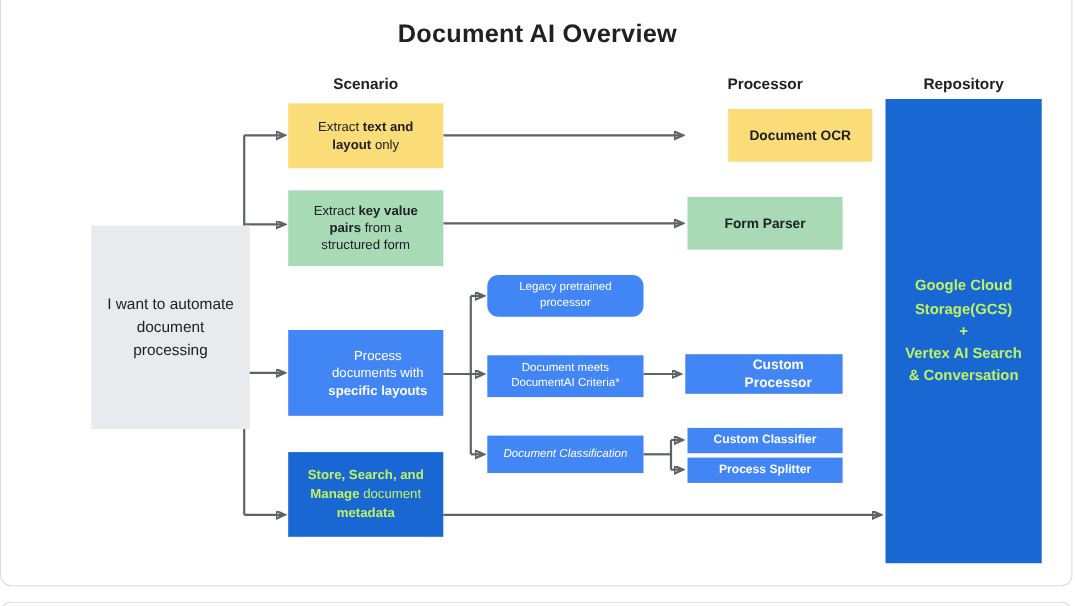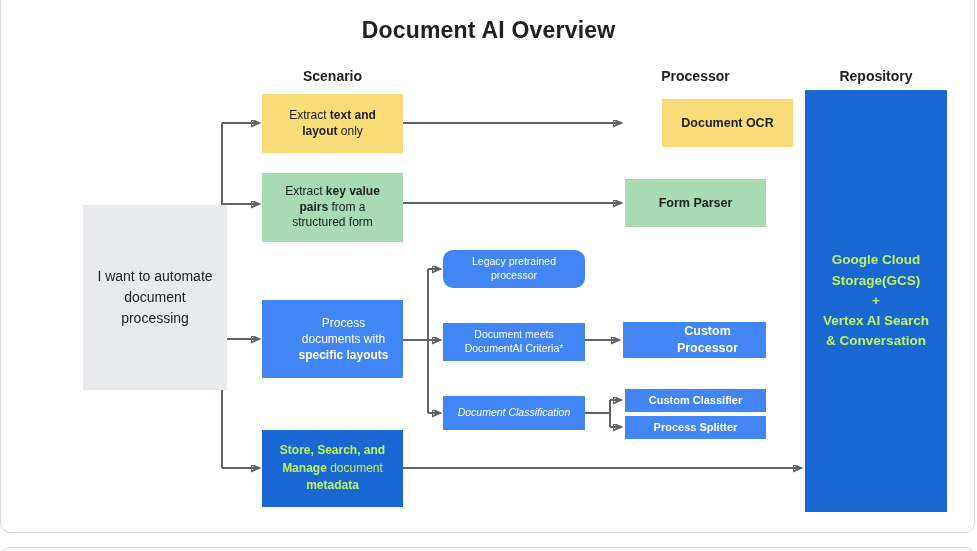--- a/index.html
+++ b/index.html
@@ -90,21 +90,21 @@
 </div>
 
 <div class="node green" style="left:262px;top:173px;width:141px;height:69px;align-items:center;">
   <span><span>Extract </span><span class="b">key value pairs</span><span> from a structured form</span></span>
 </div>
 
 <div class="node blue" style="left:262px;top:300px;width:141px;height:78px;padding-left:36px;">
   <span><span>Process documents with </span><span class="b">specific layouts</span></span>
 </div>
 
-<div class="node darkblue store" style="left:262px;top:430px;width:141px;height:77px;">
+<div class="node darkblue store" style="left:262px;top:411px;width:141px;height:77px;">
   <span><span class="b">Store, Search, and Manage</span><span> document </span><span class="b">metadata</span></span>
 </div>
 
 <div class="node blue sub" style="left:443px;top:250px;width:142px;height:38px;border-radius:10px;">
   <span>Legacy pretrained processor</span>
 </div>
 
 <div class="node blue sub" style="left:443px;top:323px;width:142px;height:38px;">
   <span>Document meets DocumentAI Criteria*</span>
 </div>

